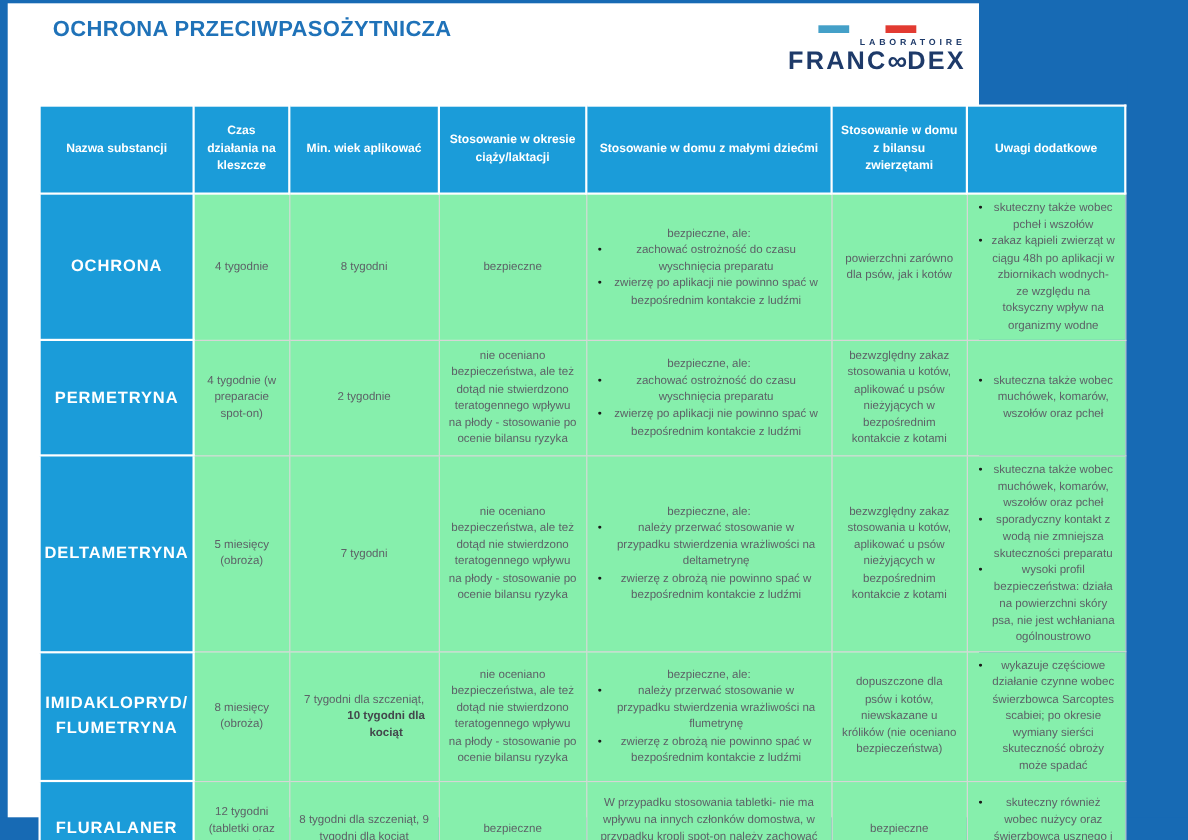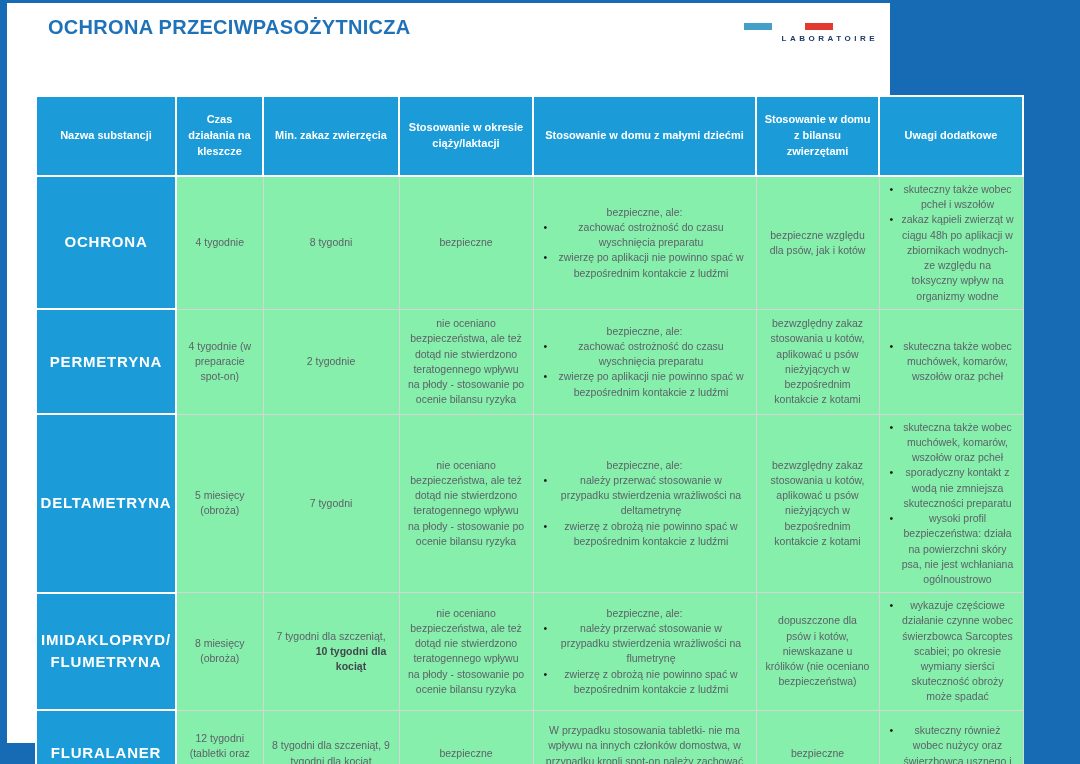--- a/index.html
+++ b/index.html
@@ -65,38 +65,39 @@
   <div class="content">
 
     <div class="header">
       <div class="title">OCHRONA PRZECIWPASOŻYTNICZA</div>
       <div class="logo">
         <div class="flags">
           <span class="flag flag-blue"></span>
           <span class="flag flag-red"></span>
         </div>
         <div class="laboratoire">LABORATOIRE</div>
+        <div class="brand"><span>FRANC</span><span class="infinity">∞</span><span>DEX</span></div>
       </div>
     </div>
 
     <table class="tbl">
       <colgroup>
         <col style="width:140px">
           <col style="width:87px">
           <col style="width:136px">
         <col style="width:134px">
           <col style="width:223px">
           <col style="width:123px">
         <col style="width:144px">
       </colgroup>
       <thead>
         <tr>
           <th class="hdr">Nazwa substancji</th>
           <th class="hdr">Czas działania na kleszcze</th>
-          <th class="hdr">Min. zakaz zwierzęcia</th>
+          <th class="hdr">Min. wiek aplikować</th>
           <th class="hdr">Stosowanie w okresie ciąży/laktacji</th>
           <th class="hdr">Stosowanie w domu z małymi dziećmi</th>
           <th class="hdr">Stosowanie w domu z bilansu zwierzętami</th>
           <th class="hdr">Uwagi dodatkowe</th>
         </tr>
       </thead>
       <tbody>
           <tr>
             <td class="name-cell">OCHRONA</td>
             <td class="body-cell">
@@ -107,21 +108,21 @@
             </td>
             <td class="body-cell">
               <div class="line">bezpieczne</div>
             </td>
             <td class="body-cell">
               <div class="line">bezpieczne, ale:</div>
               <div class="line bullet">zachować ostrożność do czasu wyschnięcia preparatu</div>
               <div class="line bullet">zwierzę po aplikacji nie powinno spać w bezpośrednim kontakcie z ludźmi</div>
             </td>
             <td class="body-cell">
-              <div class="line">bezpieczne względu dla psów, jak i kotów</div>
+              <div class="line">powierzchni zarówno dla psów, jak i kotów</div>
             </td>
             <td class="body-cell">
               <div class="line bullet">skuteczny także wobec pcheł i wszołów</div>
               <div class="line bullet">zakaz kąpieli zwierząt w ciągu 48h po aplikacji w zbiornikach wodnych- ze względu na toksyczny wpływ na organizmy wodne</div>
             </td>
           </tr>
           <tr>
             <td class="name-cell">PERMETRYNA</td>
             <td class="body-cell">
               <div class="line">4 tygodnie (w preparacie spot-on)</div>

